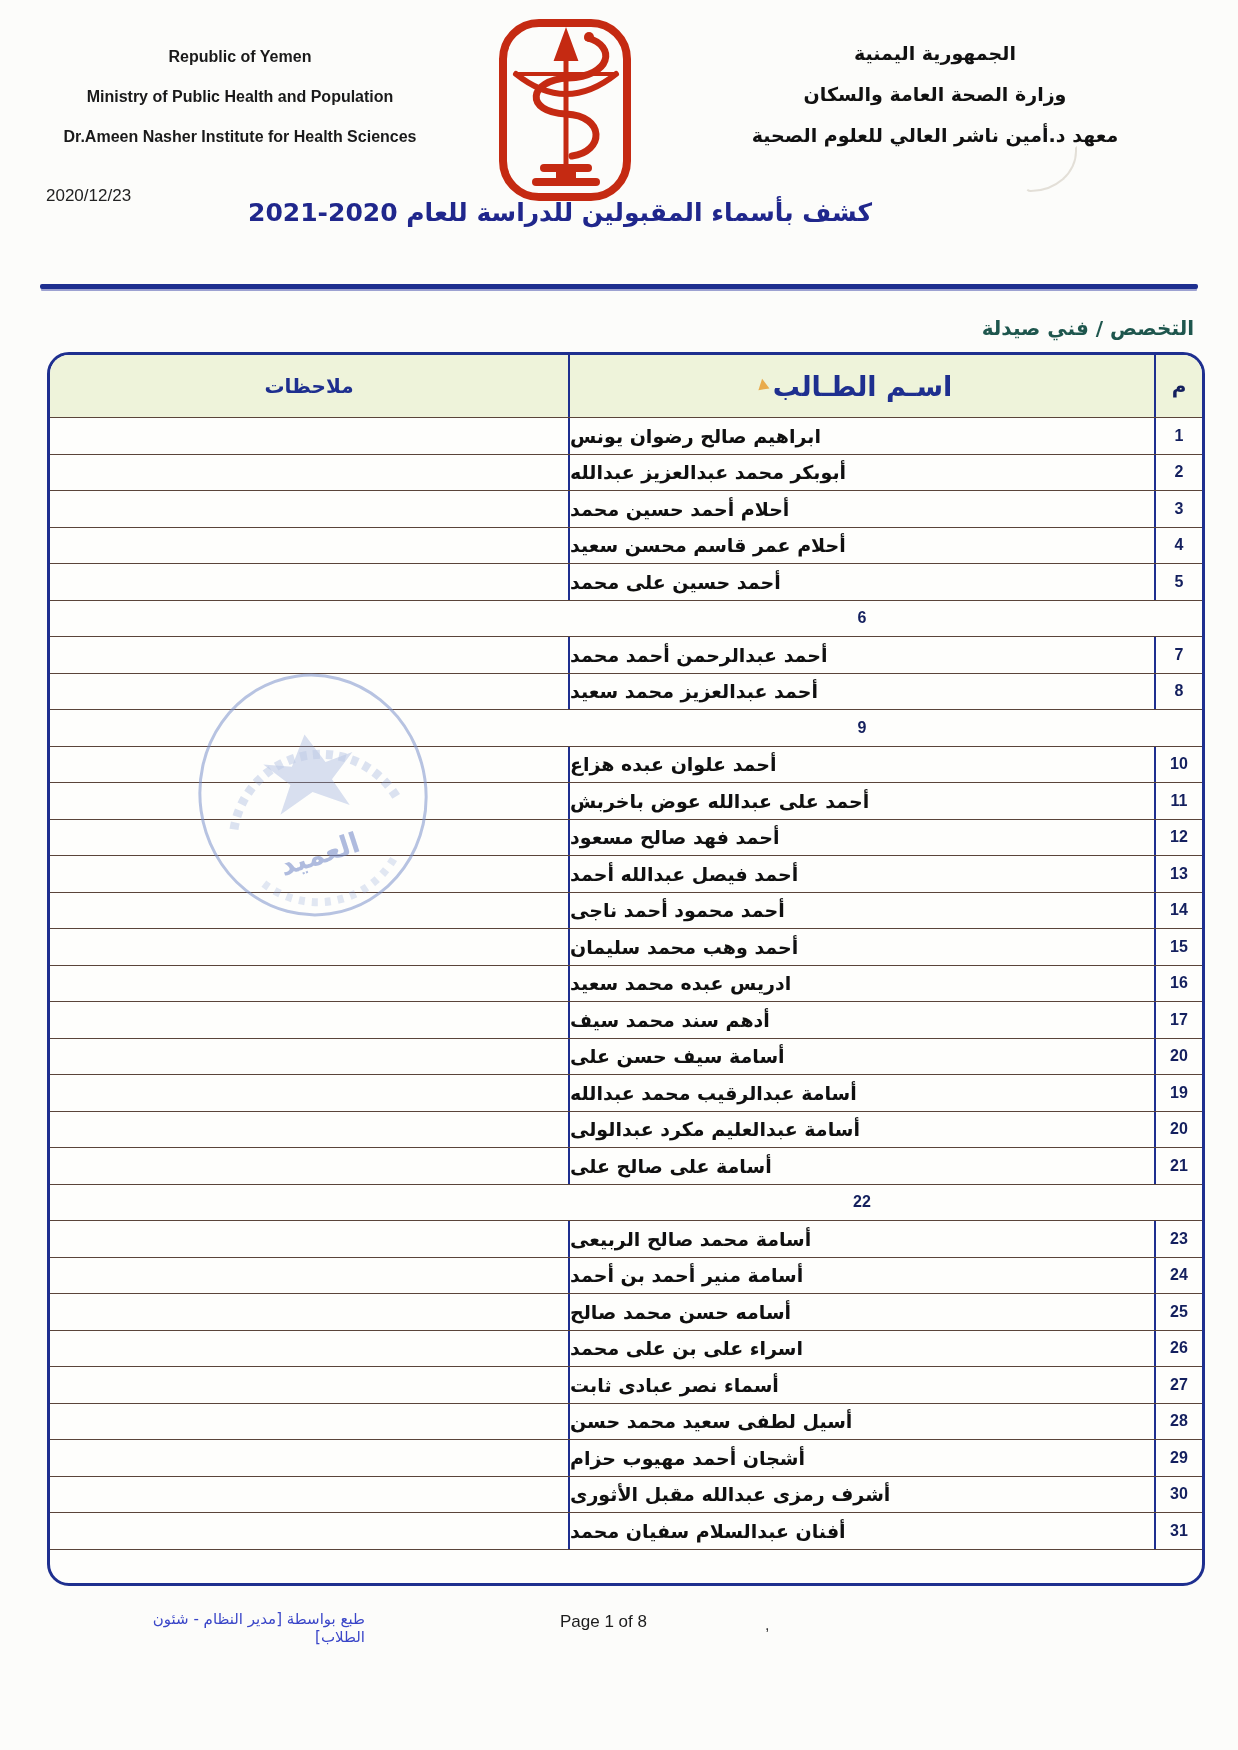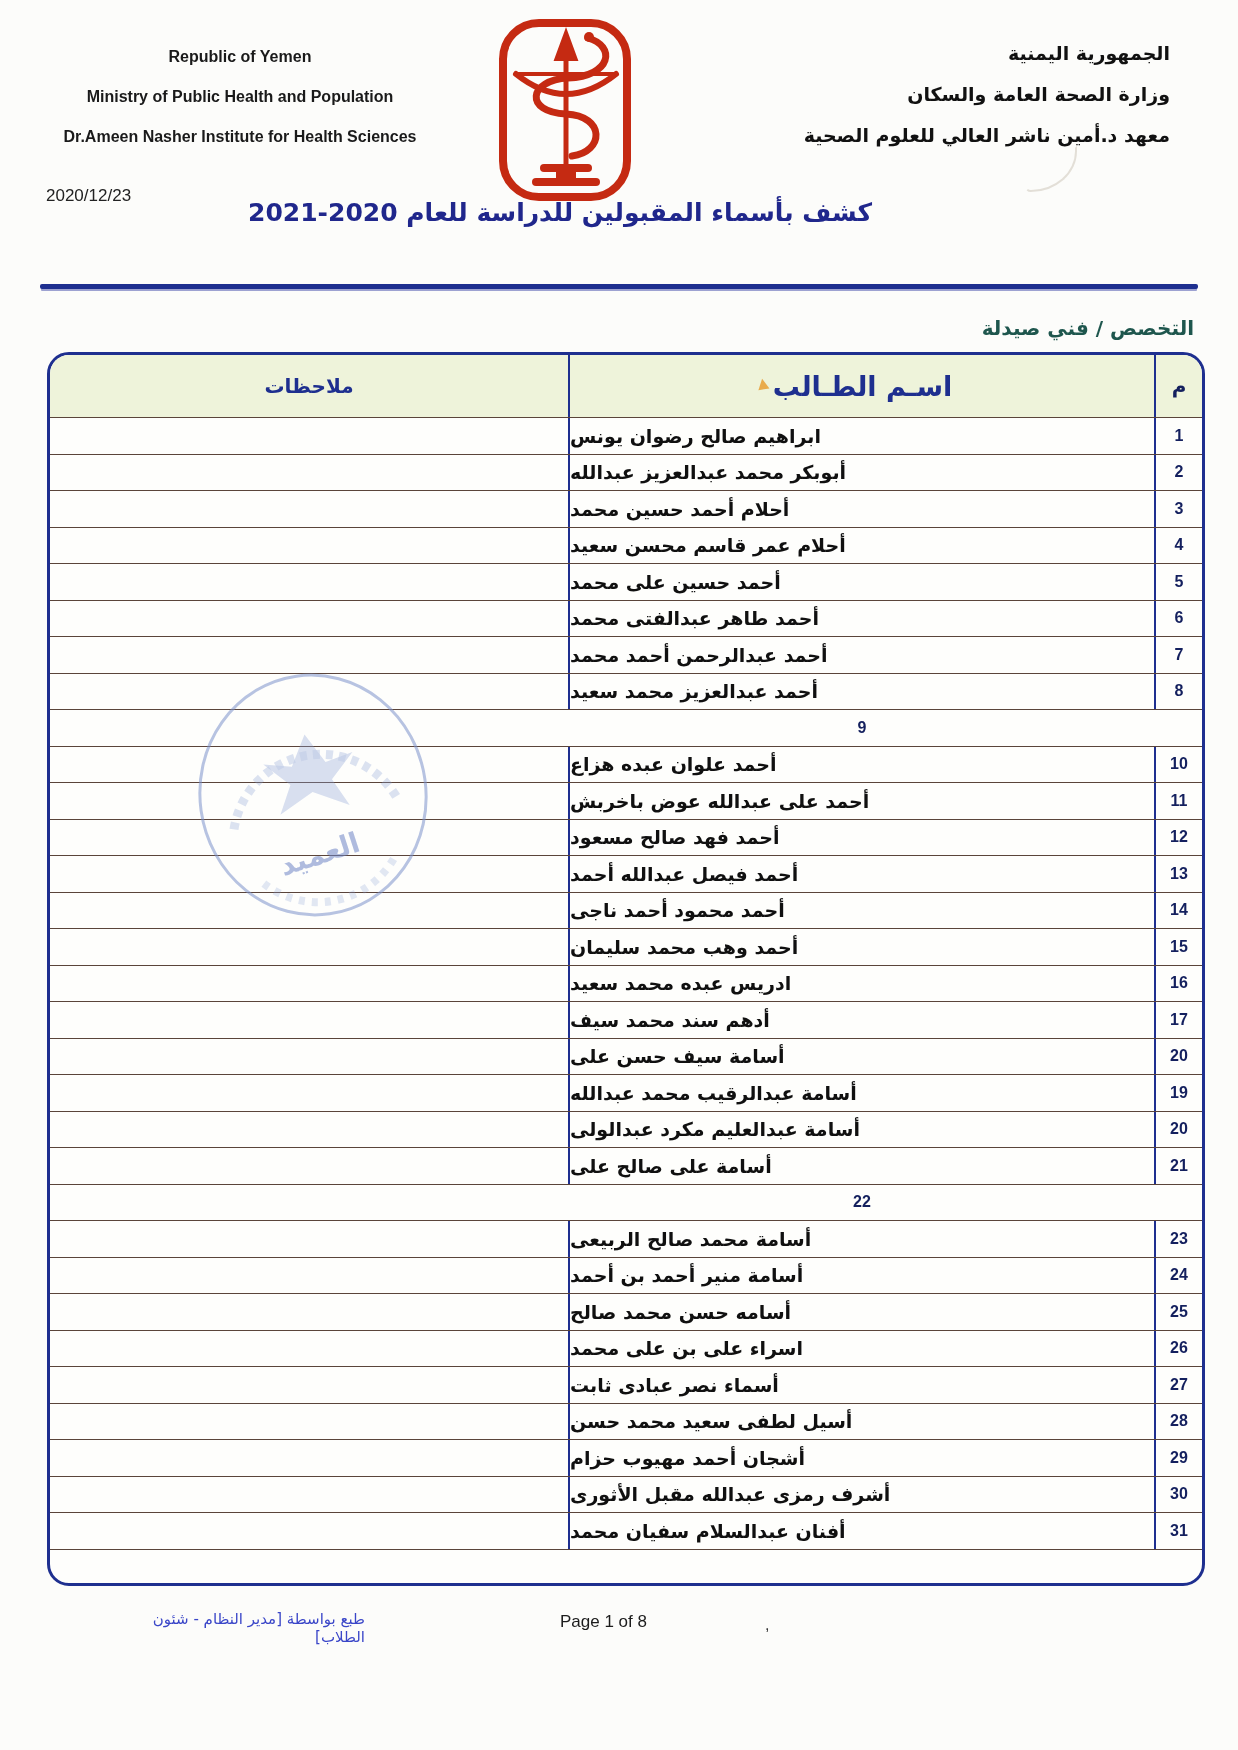--- a/index.html
+++ b/index.html
@@ -7,21 +7,21 @@
     --logo-red:#c52a12; --stamp-blue:#7e93cc; --footer-blue:#3a46c8;
     --specialty-teal:#1e564d; --row-line:#5a443a; --ink:#141414;
   }
   *{margin:0;padding:0;box-sizing:border-box}
   html,body{width:1238px;height:1750px;overflow:hidden}
   body{position:relative;background:#fcfcfa;font-family:"Liberation Sans",sans-serif;color:var(--ink)}
 
   
   .en-block{position:absolute;left:50px;top:48px;width:380px;text-align:center;font-weight:bold;font-size:16px;color:#1a1a1a}
   .en-block div{margin-bottom:22px}
-  .ar-block{position:absolute;left:700px;top:42px;width:470px;text-align:right;direction:rtl;
+  .ar-block{position:absolute;left:700px;top:42px;width:470px;text-align:center;direction:rtl;
             font-family:"DejaVu Sans",sans-serif;font-weight:bold;font-size:19px;color:#111}
   .ar-block div{margin-bottom:19px}
   .logo{position:absolute;left:492px;top:16px;width:150px;height:190px}
 
   .artifact-curve{position:absolute;left:1025px;top:146px;width:52px;height:46px;
     border:2px solid #cfc8bc;border-color:transparent #cfc8bc #cfc8bc transparent;
     border-radius:0 0 95% 12%;opacity:.55}
 
   .date{position:absolute;left:46px;top:186px;font-size:17px;direction:ltr;color:#222}
   .title{position:absolute;left:60px;top:198px;width:1000px;text-align:center;direction:rtl;
@@ -134,21 +134,20 @@
       </div>
 
       <div class="trow body-row">
         <div class="cell notes"></div>
         <div class="cell name">أحمد حسين على محمد</div>
         <div class="cell idx">5</div>
       </div>
 
       <div class="trow body-row">
         <div class="cell notes"></div>
-        <div class="cell name">أحمد طاهر عبدالفتى محمد</div>
         <div class="cell idx">6</div>
       </div>
 
       <div class="trow body-row">
         <div class="cell notes"></div>
         <div class="cell name">أحمد عبدالرحمن أحمد محمد</div>
         <div class="cell idx">7</div>
       </div>
 
       <div class="trow body-row">

